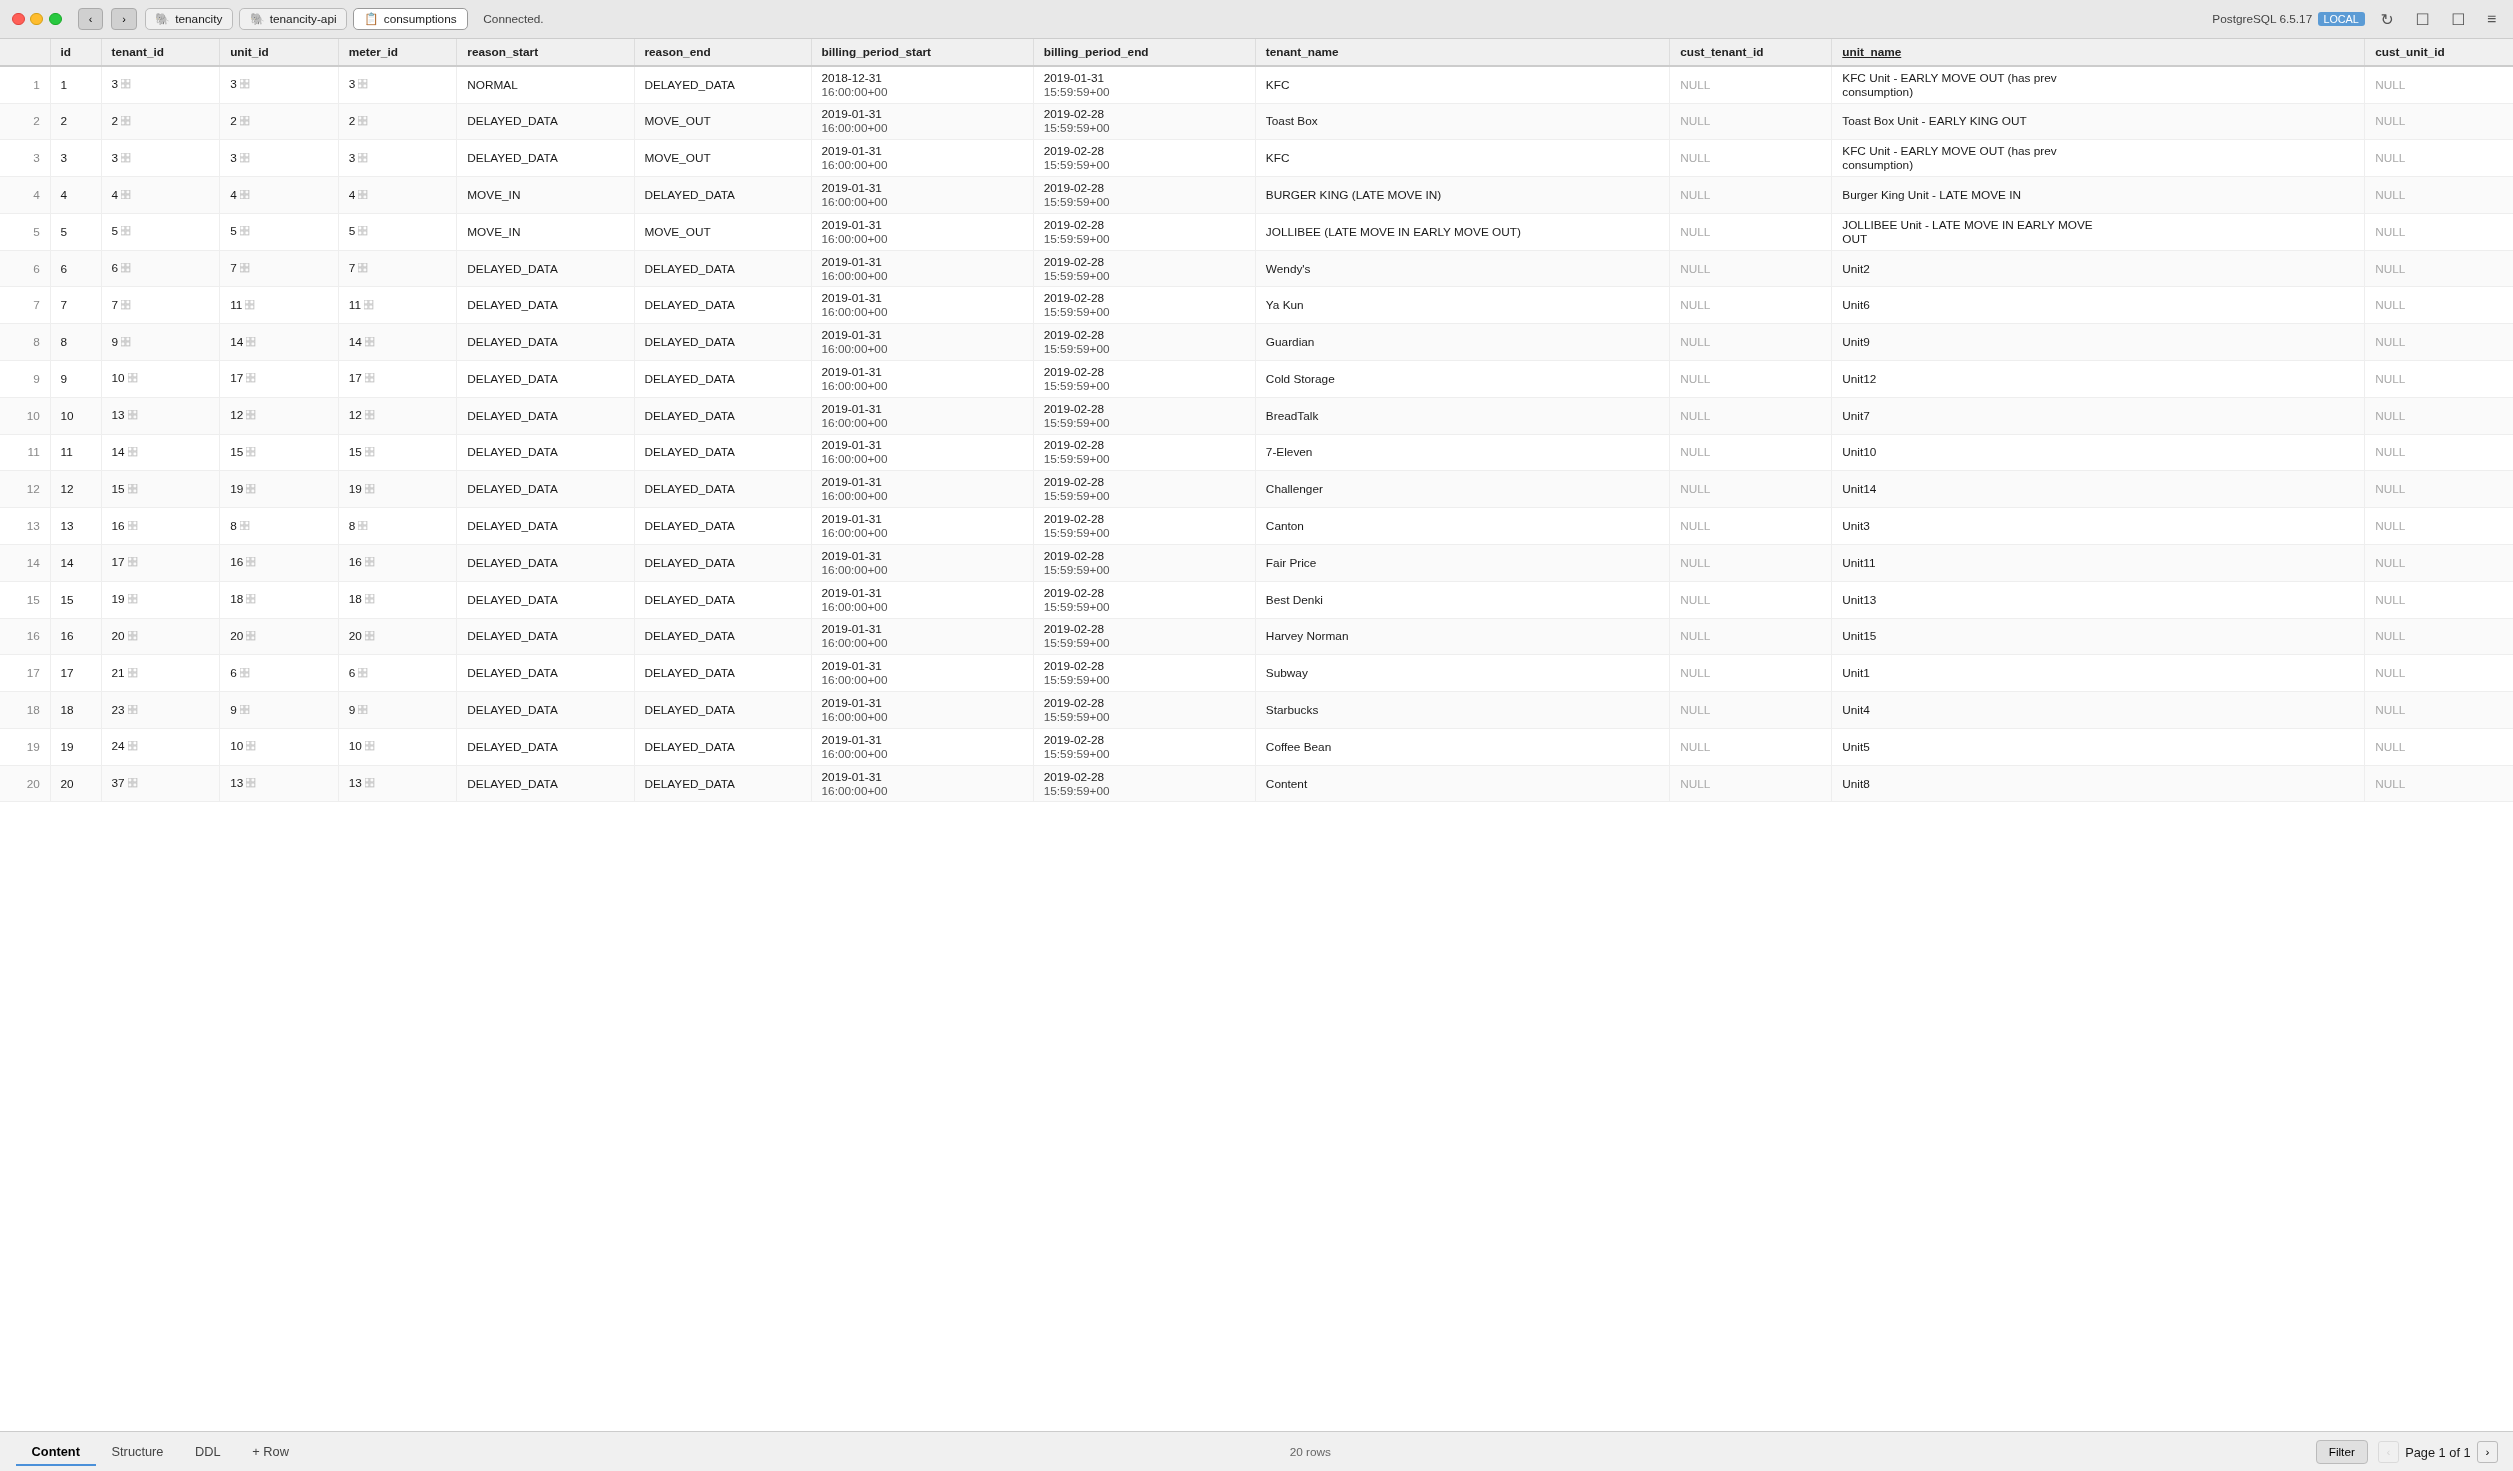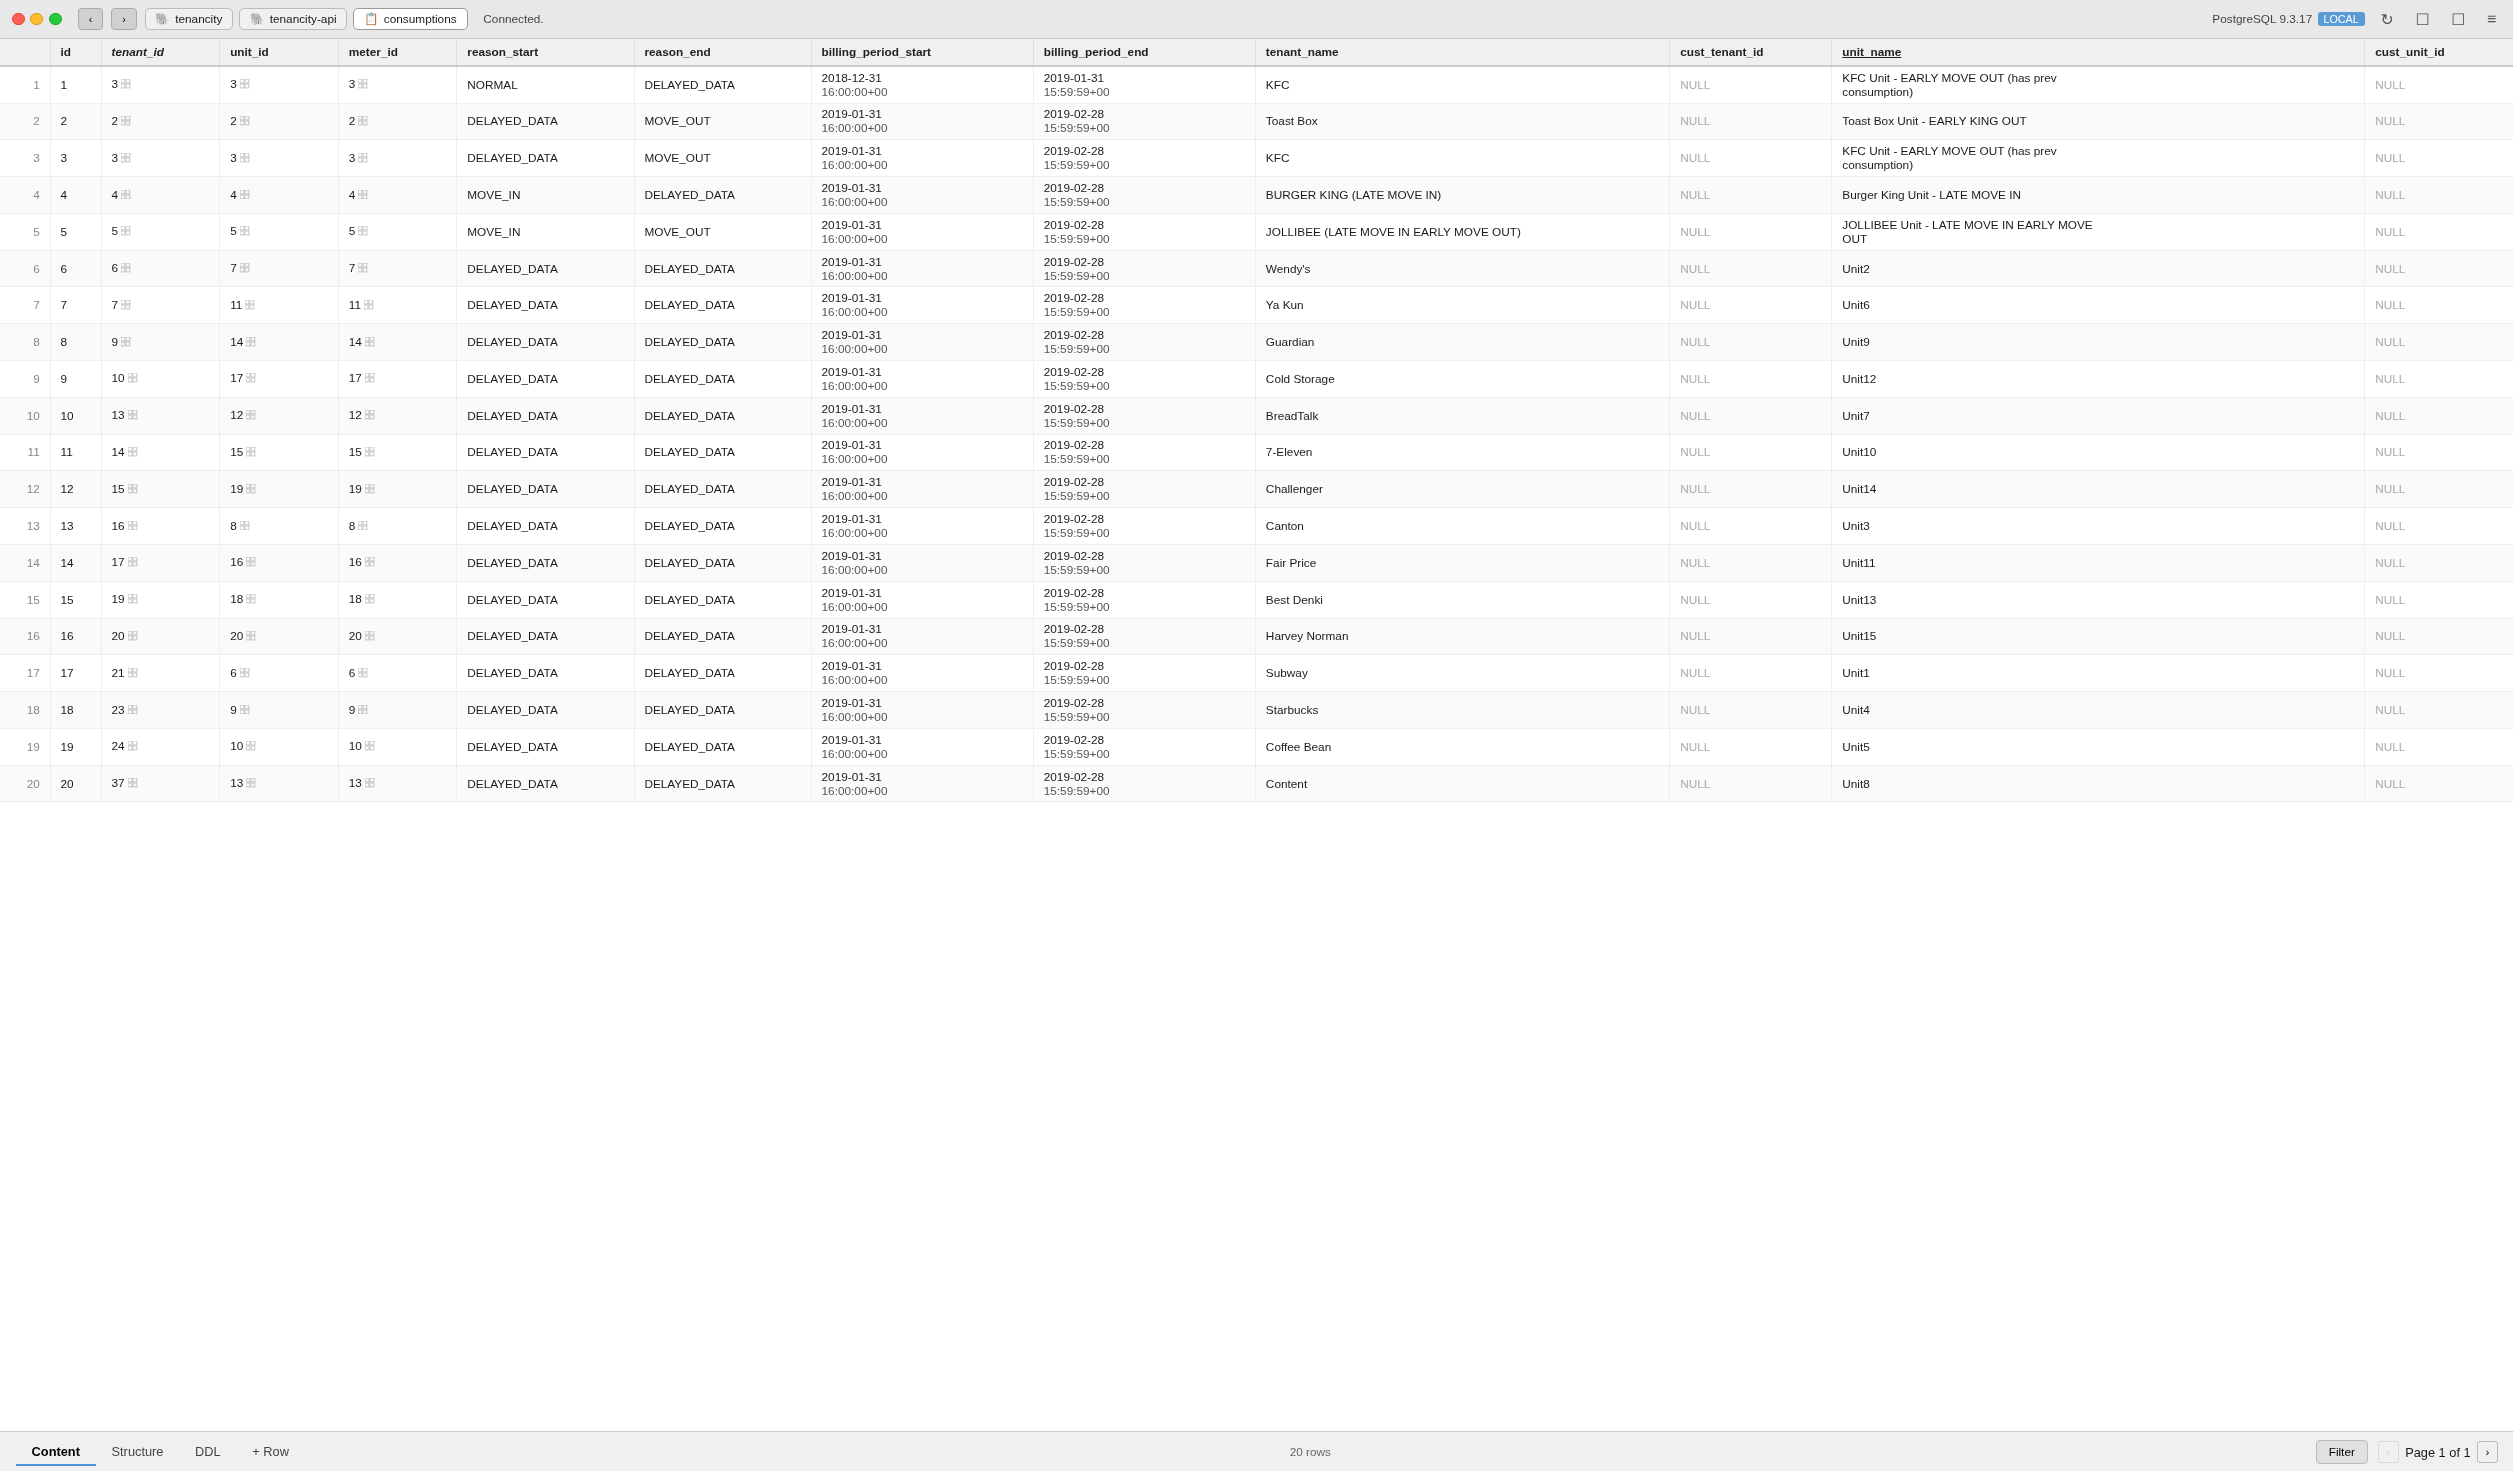--- a/index.html
+++ b/index.html
@@ -210,37 +210,37 @@
         <span>tenancity-api</span>
       </div>
       <div class="tab active">
         <span>📋</span>
         <span>consumptions</span>
       </div>
     </div>
   <span class="connected-badge">Connected.</span>
   <div class="titlebar-right">
     <span style="font-size:11.8px;color:#444;">
-      <span>PostgreSQL 9.3.17</span>
+      <span>PostgreSQL 6.5.17</span>
       <span class="local-badge">LOCAL</span>
     </span>
     <button class="icon-btn">↻</button>
     <button class="icon-btn">☐</button>
     <button class="icon-btn">☐</button>
     <button class="icon-btn">≡</button>
   </div>
 </div>
 
 <div class="table-wrapper">
   <table>
     <thead id="table-head">
         <tr>
           <th style="min-width: 29.6px;"></th>
           <th style="min-width: 34px;">id</th>
-          <th style="min-width: 79px; font-style: italic;">tenant_id</th>
+          <th style="min-width: 79px;">tenant_id</th>
           <th style="min-width: 79px;">unit_id</th>
           <th style="min-width: 79px;">meter_id</th>
           <th style="min-width: 118px;">reason_start</th>
           <th style="min-width: 118px;">reason_end</th>
           <th style="min-width: 148px;">billing_period_start</th>
           <th style="min-width: 148px;">billing_period_end</th>
           <th style="min-width: 276px;">tenant_name</th>
           <th style="min-width: 108px;">cust_tenant_id</th>
           <th style="min-width: 355px; text-decoration: underline;">unit_name</th>
           <th style="min-width: 99px;">cust_unit_id</th>

